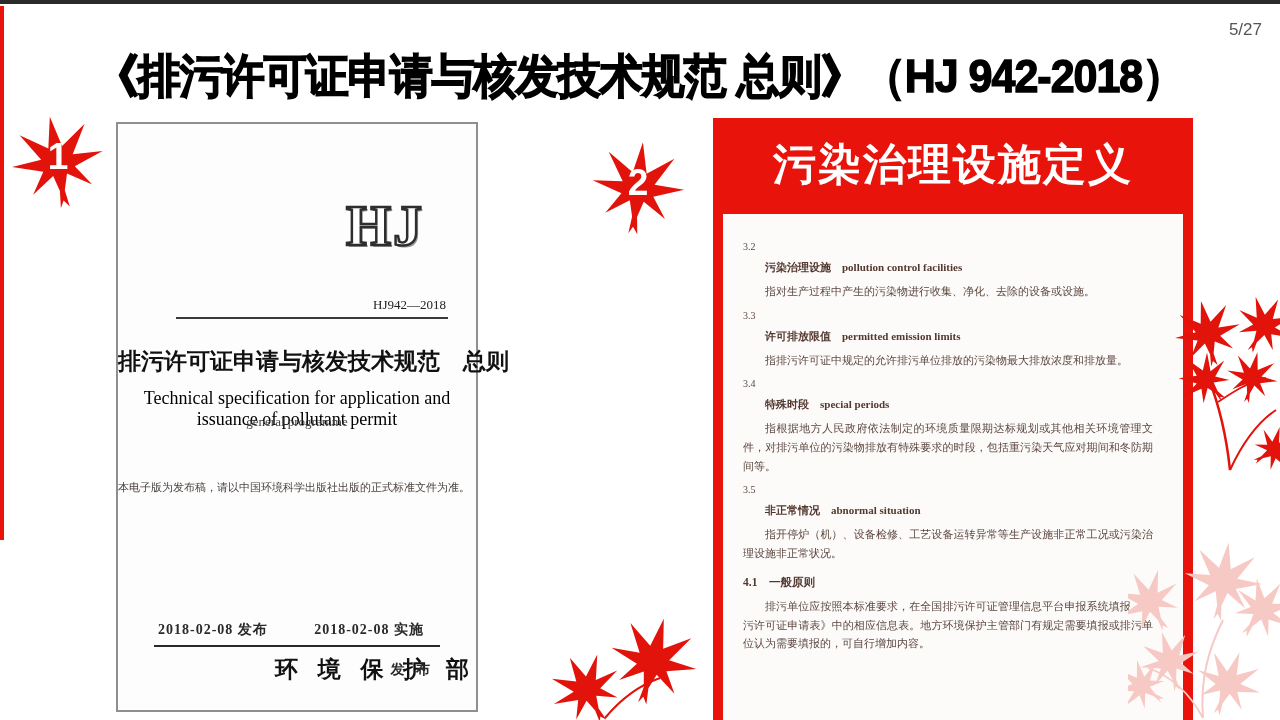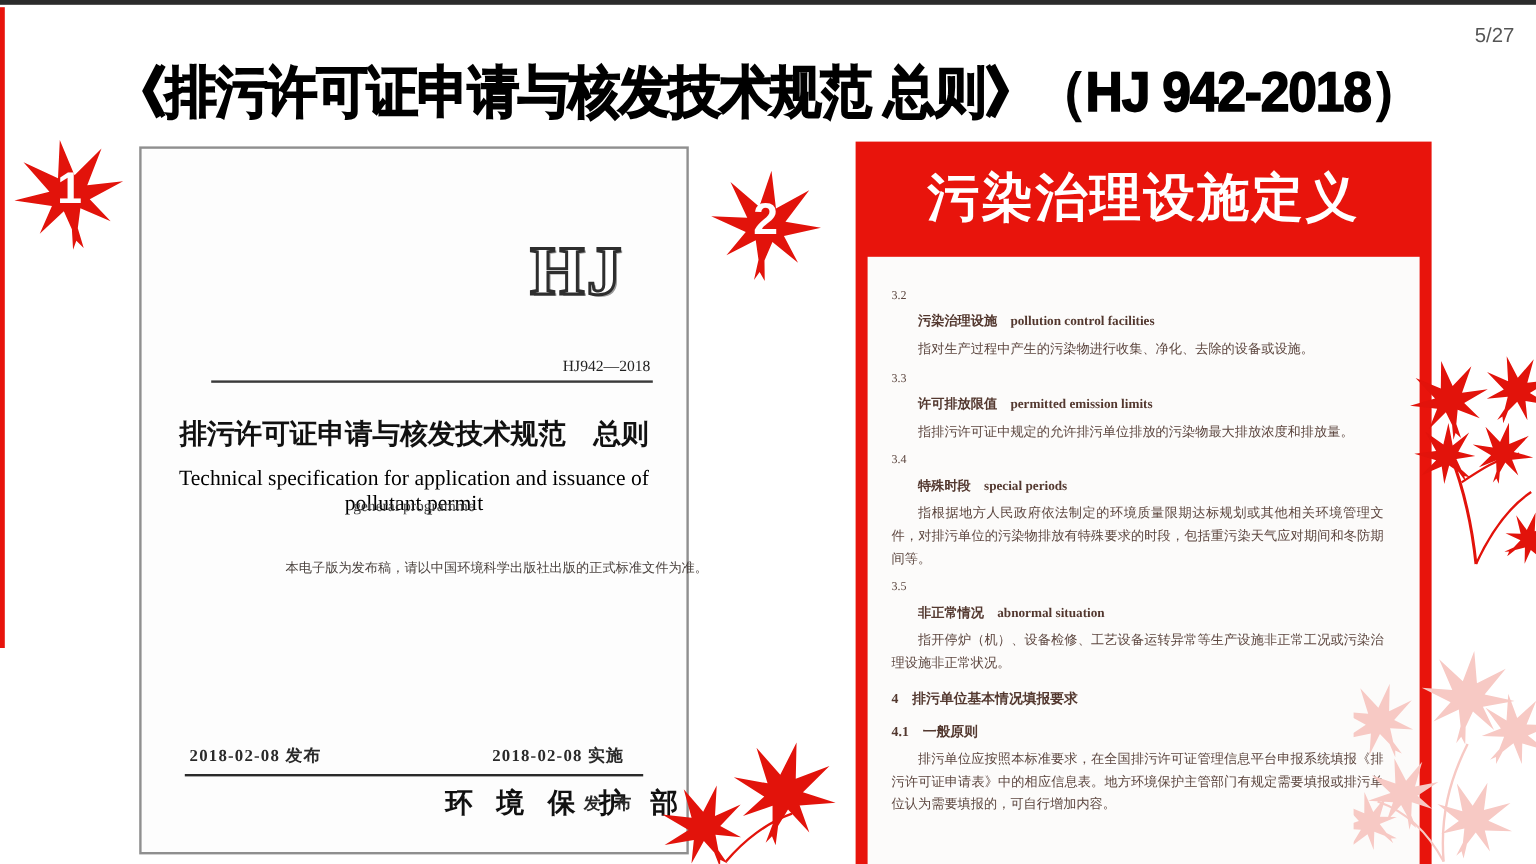--- a/index.html
+++ b/index.html
@@ -22,35 +22,35 @@
 
   
   .marker { position:absolute; width:100px; height:106px; }
   .marker-1 { left:8px; top:110px; }
   .marker-2 { left:588px; top:136px; }
   .marker svg { position:absolute; inset:0; width:100%; height:100%; }
   .marker .num { position:absolute; left:0; top:26px; width:100%; text-align:center;
                  color:#fff; font-size:37px; font-weight:bold; }
 
   
-  .cover { position:absolute; left:116px; top:122px; width:458px; height:590px;
+  .cover { position:absolute; left:116px; top:122px; width:362px; height:590px;
            background:#fdfdfd; border:2px solid #8f8f8f;
            font-family:"Liberation Serif", serif; color:#222; }
   .cover-logo { position:absolute; top:68px; right:52px; font-size:58px; font-weight:bold;
                 color:#fff; -webkit-text-stroke:2.5px #2e2e2e; text-shadow:2px 2px 0 #9a9a9a;
                 font-family:"Liberation Serif", serif; letter-spacing:2px; }
   .cover-std { position:absolute; top:145px; left:0; width:100%; text-align:center;
                font-size:19px; font-weight:bold; letter-spacing:5px; color:#1c1c1c; white-space:nowrap; }
   .cover-code { position:absolute; top:173px; right:30px; font-size:13px; color:#222; }
   .cover-rule-1 { position:absolute; top:193px; left:58px; right:28px; border-top:2px solid #3a3a3a; }
   .cover-title { position:absolute; top:222px; left:0; width:100%; text-align:center;
                  font-size:23px; font-weight:bold; color:#111; white-space:nowrap; }
   .cover-en1 { position:absolute; top:264px; left:0; width:100%; text-align:center; font-size:18px; color:#000000; }
   .cover-en2 { position:absolute; top:290px; left:0; width:100%; text-align:center; font-size:13px; color:#3c3c3c; }
-  .cover-note { position:absolute; top:342px; left:0; width:100%; text-align:right; font-size:11px; color:#4a423e;margin-left:18px; }
+  .cover-note { position:absolute; top:356px; left:0; width:100%; text-align:left; font-size:11px; color:#4a423e; }
   .cover-date-l { position:absolute; top:497px; left:40px;  font-size:14px; font-weight:bold; letter-spacing:1px; color:#2a2a2a; }
   .cover-date-r { position:absolute; top:497px; right:52px; font-size:14px; font-weight:bold; letter-spacing:1px; color:#2a2a2a; }
   .cover-rule-2 { position:absolute; top:521px; left:36px; right:36px; border-top:2px solid #2a2a2a; }
   .cover-issuer { position:absolute; top:530px; left:0; width:100%; text-align:right;
                   font-size:23px; font-weight:bold; letter-spacing:7px; color:#111; }
   .cover-issue-label { position:absolute; top:537px; right:42px; font-size:14px; font-weight:bold;
                        letter-spacing:4px; color:#2a2a2a; }
 
   
   .panel { position:absolute; left:713px; top:118px; width:480px; height:602px;
@@ -126,21 +126,20 @@
         <div class="doc-para">指对生产过程中产生的污染物进行收集、净化、去除的设备或设施。</div>
         <div class="doc-num">3.3</div>
         <div class="doc-term">许可排放限值　permitted emission limits</div>
         <div class="doc-para">指排污许可证中规定的允许排污单位排放的污染物最大排放浓度和排放量。</div>
         <div class="doc-num">3.4</div>
         <div class="doc-term">特殊时段　special periods</div>
         <div class="doc-para">指根据地方人民政府依法制定的环境质量限期达标规划或其他相关环境管理文件，对排污单位的污染物排放有特殊要求的时段，包括重污染天气应对期间和冬防期间等。</div>
         <div class="doc-num">3.5</div>
         <div class="doc-term">非正常情况　abnormal situation</div>
         <div class="doc-para">指开停炉（机）、设备检修、工艺设备运转异常等生产设施非正常工况或污染治理设施非正常状况。</div>
-        <div class="doc-heading">4　排污单位基本情况填报要求</div>
         <div class="doc-heading">4.1　一般原则</div>
         <div class="doc-para">排污单位应按照本标准要求，在全国排污许可证管理信息平台申报系统填报《排污许可证申请表》中的相应信息表。地方环境保护主管部门有规定需要填报或排污单位认为需要填报的，可自行增加内容。</div>
       </div>
   </div>
 
   <svg class="deco deco-right-branch" viewBox="0 0 132 200">
     <path d="M82 188 C78 150 70 120 60 95" stroke="#e2130b" stroke-width="2.5" fill="none"></path>
     <path d="M82 188 C95 160 110 140 128 128" stroke="#e2130b" stroke-width="2" fill="none"></path>
     <path d="M70 120 C85 110 100 100 118 96" stroke="#e2130b" stroke-width="1.8" fill="none"></path>
     <use href="#mleaf" fill="#e2130b" transform="translate(60,52) rotate(-12) scale(0.72) translate(-50,-50)"></use>

